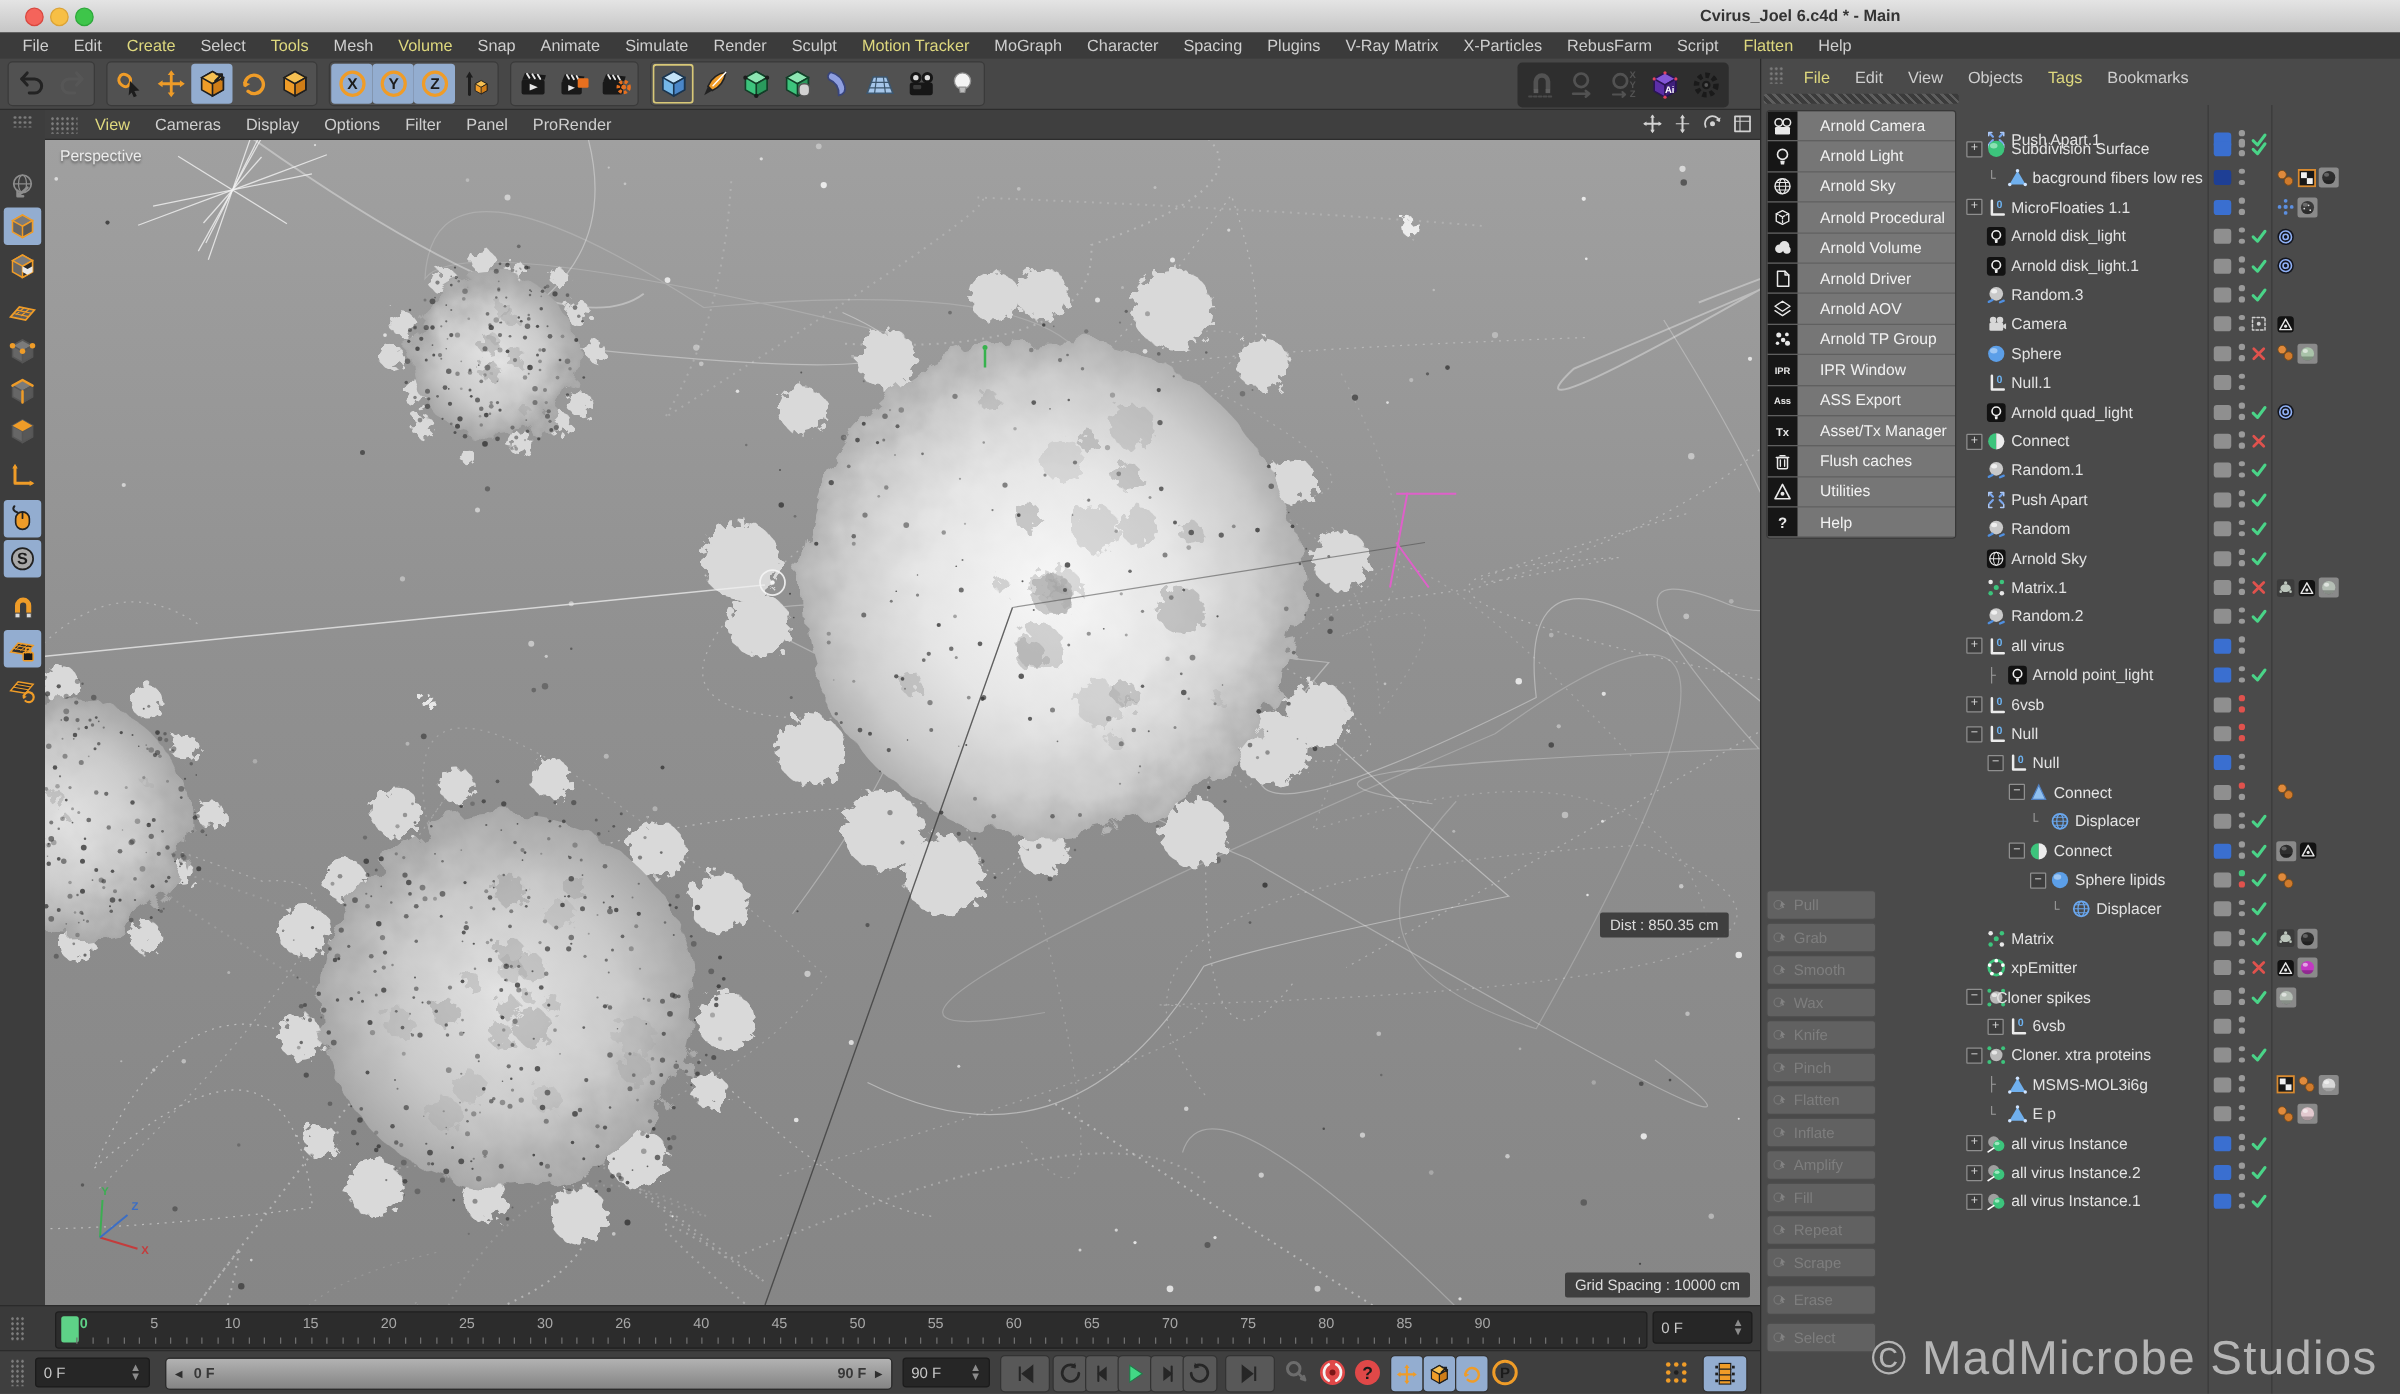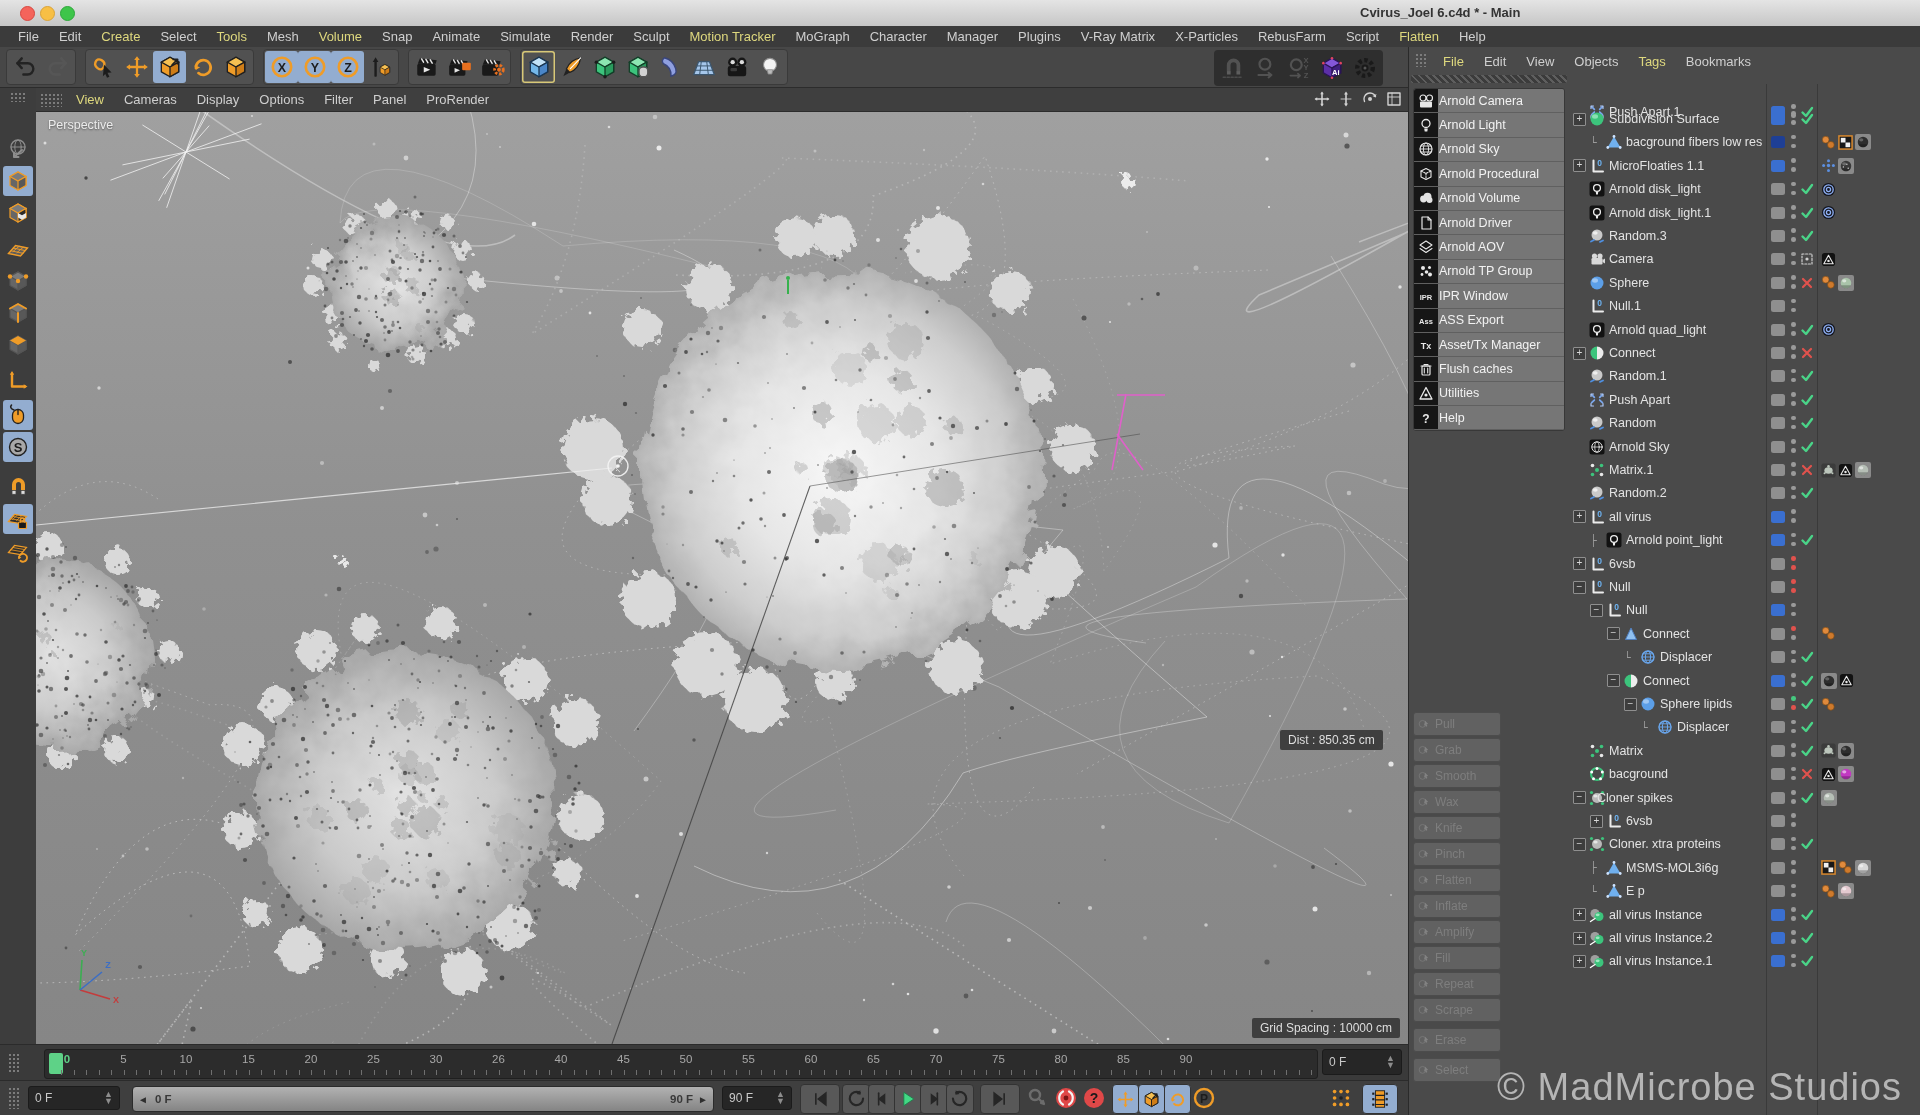--- a/index.html
+++ b/index.html
@@ -53,21 +53,21 @@
   .pbtn{position:absolute;top:3px;height:28px;background:#585858;border:1px solid #333;border-radius:4px;display:flex;align-items:center;justify-content:center}
   .pbtn.blue{background:#93add0}
   
   #rightpanel{left:1408px;top:47px;width:512px;height:1068px;background:#4a4a4a;border-left:1px solid #2a2a2a}
   #ommenus{position:absolute;left:4px;top:4px;height:20px;display:flex;align-items:center}
   #rp-hatch{position:absolute;left:2px;top:28px;width:156px;height:8px;border-radius:2px;
             background:repeating-linear-gradient(45deg,#5e5e5e 0 2px,#3b3b3b 2px 5px)}
   #arnoldmenu{position:absolute;left:4px;top:41px;width:150px;border:1px solid #383838;border-radius:3px;overflow:hidden}
   .arow{display:flex;align-items:center;height:23.4px;background:#767676;border-bottom:1px solid #606060}
   .arow .aicon{width:24px;height:100%;background:#161616;display:flex;align-items:center;justify-content:center;flex:none}
-  .arow .albl{font-size:12.5px;color:#f2f2f2;padding-left:1px;white-space:nowrap}
+  .arow .albl{font-size:12.5px;color:#f2f2f2;padding-left:18px;white-space:nowrap}
   #sculptpanel{position:absolute;left:4px;top:665px;width:88px}
   .sbtn{height:22px;background:#616161;border:1px solid #4c4c4c;border-radius:3px;margin-bottom:2px;display:flex;align-items:center;padding-left:3px}
   .sbtn span{font-size:12px;color:#7e7e7e;margin-left:3px}
   .sgap{height:4px}
   
   #tree{position:absolute;left:160px;top:37px;width:352px;height:1031px}
   .vline{position:absolute;top:0;bottom:0;width:1px;background:#3a3a3a}
   .trow{position:absolute;left:0;width:100%;height:23.4px;display:flex;align-items:center}
   .tname{font-size:12.5px;color:#e3e3e3;white-space:nowrap}
   .expand{width:11px;height:11px;background:#3d3d3d;border:1px solid #8f8f8f;border-radius:1px;color:#d8d8d8;
@@ -101,21 +101,21 @@
     <div class="mitem">Mesh</div>
     <div class="mitem hl">Volume</div>
     <div class="mitem">Snap</div>
     <div class="mitem">Animate</div>
     <div class="mitem">Simulate</div>
     <div class="mitem">Render</div>
     <div class="mitem">Sculpt</div>
     <div class="mitem hl">Motion Tracker</div>
     <div class="mitem">MoGraph</div>
     <div class="mitem">Character</div>
-    <div class="mitem">Manager</div>
+    <div class="mitem">Spacing</div>
     <div class="mitem">Plugins</div>
     <div class="mitem">V-Ray Matrix</div>
     <div class="mitem">X-Particles</div>
     <div class="mitem">RebusFarm</div>
     <div class="mitem">Script</div>
     <div class="mitem hl">Flatten</div>
     <div class="mitem">Help</div>
   </div>
 <div id="toolbar" class="abs">
     <div id="tb-right">
@@ -2932,21 +2932,21 @@
         <span class="ticon" style="left:20px">
           <svg width="16" height="16" viewBox="0 0 16 16">
             <circle cx="8" cy="8" r="6" fill="none" stroke="#3cc47c" stroke-width="2.2" stroke-linecap="round" stroke-linejoin="round"></circle>
             <circle cx="8" cy="2.5" r="1.5" fill="#fff"></circle>
             <circle cx="13.3" cy="6" r="1.5" fill="#fff"></circle>
             <circle cx="11.5" cy="12.8" r="1.5" fill="#fff"></circle>
             <circle cx="4.5" cy="12.8" r="1.5" fill="#fff"></circle>
             <circle cx="2.7" cy="6" r="1.5" fill="#fff"></circle>
           </svg>
         </span>
-        <span class="tname" style="position:absolute;left:40px">bacground</span>
+        <span class="tname" style="position:absolute;left:40px">xpEmitter</span>
         <span class="sq" style="background:#8f8f8f"></span>
         <span class="dot" style="top:4px;background:#9a9a9a"></span>
         <span class="dot" style="top:13px;background:#9a9a9a"></span>
         <span class="chk">
           <svg width="14" height="14" viewBox="0 0 14 14">
             <path d="M3,3 11,11 M11,3 3,11" fill="none" stroke="#e0524d" stroke-width="2.2" stroke-linecap="round" stroke-linejoin="round"></path>
           </svg>
         </span>
         <span class="tags">
           <span>

